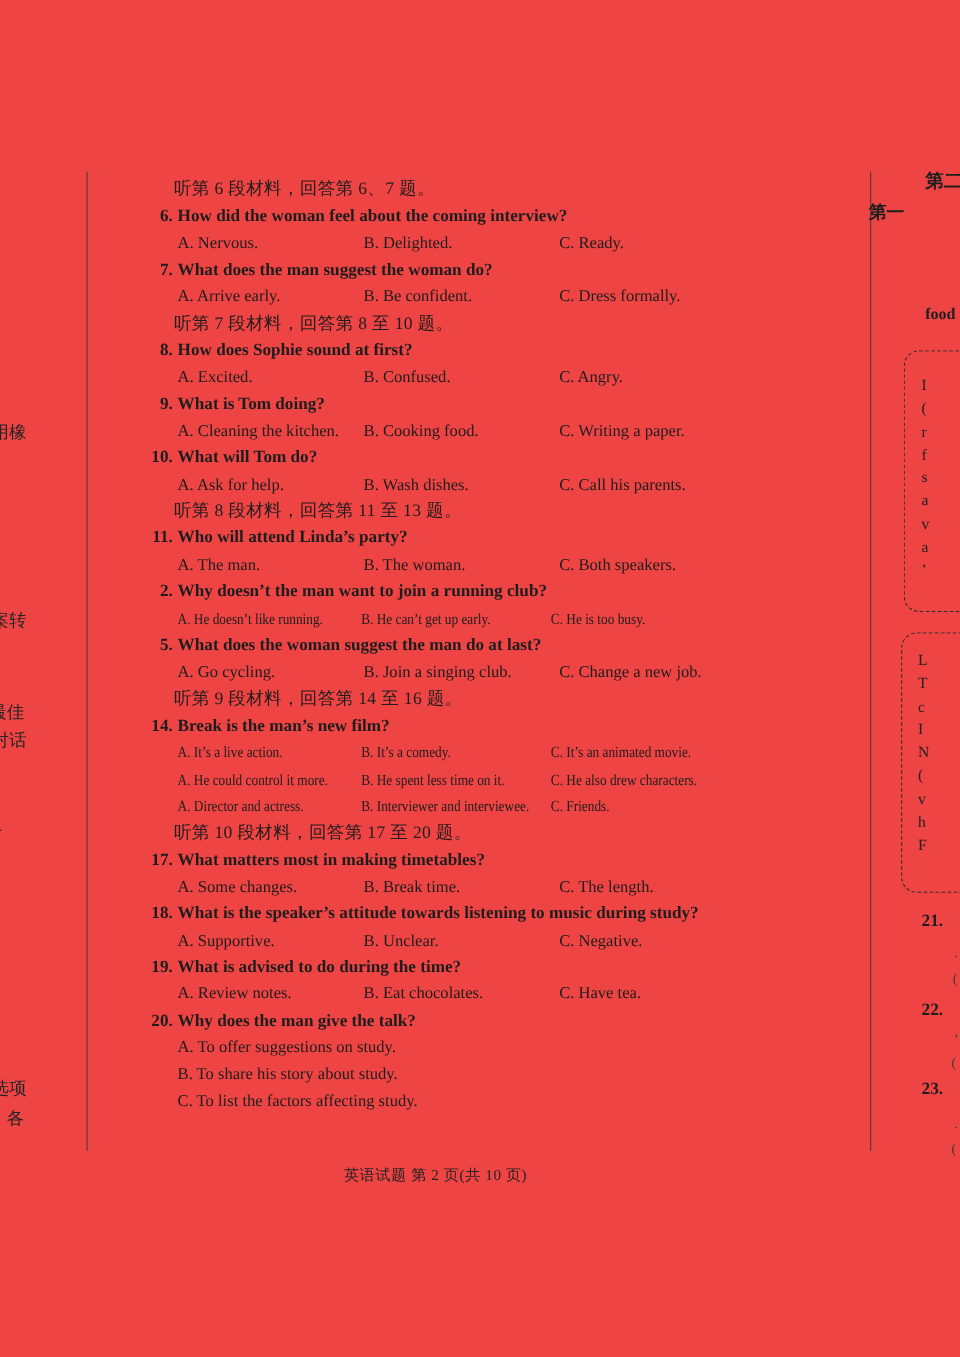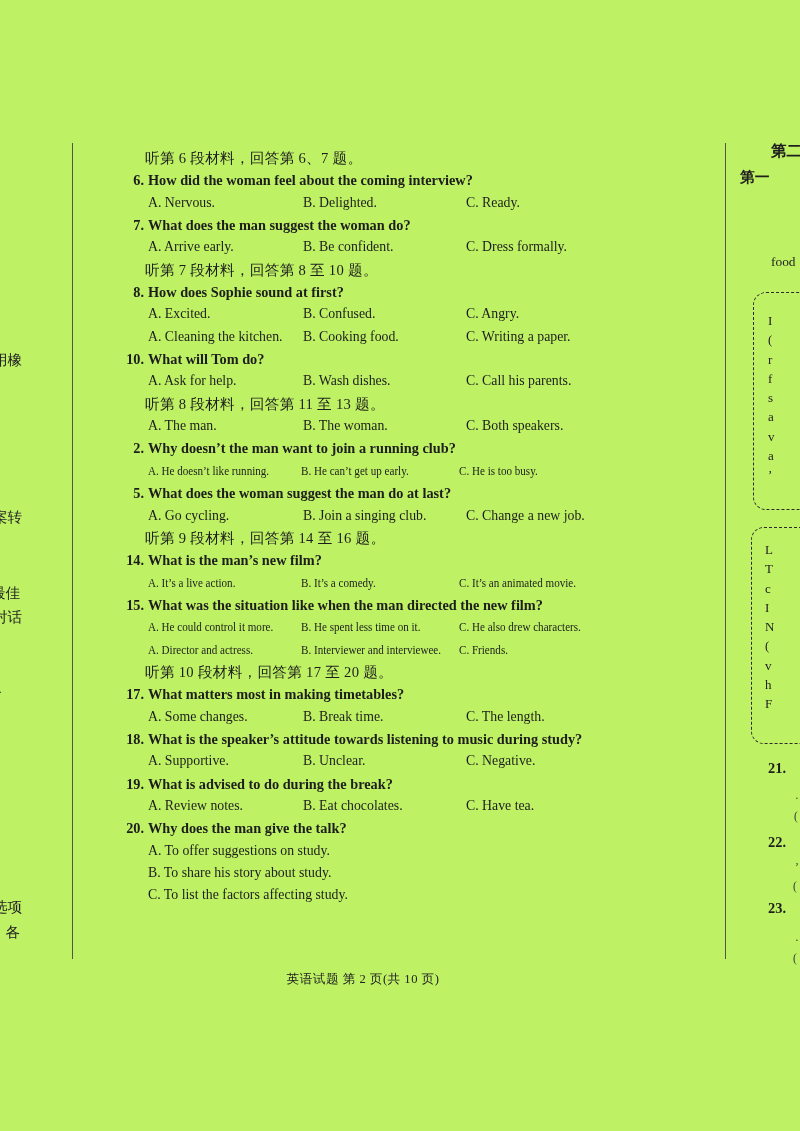--- a/index.html
+++ b/index.html
@@ -1,20 +1,20 @@
 <!DOCTYPE html>
 <html><head>
 <meta charset="utf-8">
 <style>
   html,body{margin:0;padding:0;background:#e8e8e8;}
   .page{
     position:relative;
     width:800px;height:1131px;
     margin:0 auto;
-    background:#bef264;
+    background:#ef4444;
     overflow:hidden;
     font-family:"Liberation Serif","DejaVu Serif",serif;
     color:#1d1d1d;
   }
   
   .rule{position:absolute;top:143px;height:816px;width:1.4px;background:#3d3d3d;opacity:.85;}
   .rule-left{left:72px;}
   .rule-right{left:725px;}
 
   
@@ -38,23 +38,23 @@
   .lm{position:absolute;font-size:14.6px;color:#242424;white-space:nowrap;}
   .lm0{left:-7px;top:351px;}
   .lm1{left:-7px;top:508px;}
   .lm2{left:-9px;top:584px;}
   .lm3{left:-7px;top:608px;}
   .lm4{left:-13px;top:678px;}
   .lm5{left:-7px;top:898px;}
   .lm6{left:-9px;top:923px;}
 
   
-  .rm{position:absolute;white-space:nowrap;color:#1e1e1e;}
+  .rm{position:absolute;white-space:nowrap;color:#1e1e1e;font-weight:bold;}
   .rm-sec2{left:771px;top:141px;font-size:15.5px;font-weight:bold;}
-  .rm-sec1{left:740px;top:168px;font-size:14.8px;font-weight:bold;}
+  .rm-sec1{left:724px;top:168px;font-size:14.8px;font-weight:bold;}
   .rm-food{left:771px;top:254px;font-size:13.4px;}
   .dashbox{position:absolute;border:1.6px dashed #2c2c2c;border-radius:13px;width:70px;}
   .dashbox1{left:753px;top:292px;height:216px;}
   .dashbox2{left:751px;top:527px;height:215px;}
   .letters{position:absolute;font-size:13px;color:#222;}
   .letters .lt{height:19.3px;line-height:19.3px;}
   .letters1{left:768px;top:311px;}
   .letters2{left:765px;top:540px;}
   .rm-q{font-weight:bold;font-size:14.4px;}
   .rm-21{left:768px;top:760px;}
@@ -90,57 +90,58 @@
         <span class="opt oB">B. Be confident.</span>
         <span class="opt oC">C. Dress formally.</span>
       </div>
       <div class="line sec">听第 7 段材料，回答第 8 至 10 题。</div>
       <div class="line q"><span class="qnum">8.</span><span class="qtext">How does Sophie sound at first?</span></div>
       <div class="line optrow">
         <span class="opt oA">A. Excited.</span>
         <span class="opt oB">B. Confused.</span>
         <span class="opt oC">C. Angry.</span>
       </div>
+      <div class="line q"><span class="qnum">9.</span><span class="qtext">What is Tom doing?</span></div>
       <div class="line optrow">
         <span class="opt oA">A. Cleaning the kitchen.</span>
         <span class="opt oB">B. Cooking food.</span>
         <span class="opt oC">C. Writing a paper.</span>
       </div>
       <div class="line q"><span class="qnum">10.</span><span class="qtext">What will Tom do?</span></div>
       <div class="line optrow">
         <span class="opt oA">A. Ask for help.</span>
         <span class="opt oB">B. Wash dishes.</span>
         <span class="opt oC">C. Call his parents.</span>
       </div>
       <div class="line sec">听第 8 段材料，回答第 11 至 13 题。</div>
+      <div class="line q"><span class="qnum">11.</span><span class="qtext">Who will attend Linda’s party?</span></div>
       <div class="line optrow">
         <span class="opt oA">A. The man.</span>
         <span class="opt oB">B. The woman.</span>
         <span class="opt oC">C. Both speakers.</span>
       </div>
       <div class="line q"><span class="qnum">2.</span><span class="qtext">Why doesn’t the man want to join a running club?</span></div>
       <div class="line optrow tight">
         <span class="opt oA">A. He doesn’t like running.</span>
         <span class="opt oB">B. He can’t get up early.</span>
         <span class="opt oC">C. He is too busy.</span>
       </div>
       <div class="line q"><span class="qnum">5.</span><span class="qtext">What does the woman suggest the man do at last?</span></div>
       <div class="line optrow">
         <span class="opt oA">A. Go cycling.</span>
         <span class="opt oB">B. Join a singing club.</span>
         <span class="opt oC">C. Change a new job.</span>
       </div>
       <div class="line sec">听第 9 段材料，回答第 14 至 16 题。</div>
-      <div class="line q"><span class="qnum">14.</span><span class="qtext">What is the man’s new film?</span></div>
+      <div class="line q"><span class="qnum">14.</span><span class="qtext">Break is the man’s new film?</span></div>
       <div class="line optrow tight">
         <span class="opt oA">A. It’s a live action.</span>
         <span class="opt oB">B. It’s a comedy.</span>
         <span class="opt oC">C. It’s an animated movie.</span>
       </div>
-      <div class="line q"><span class="qnum">15.</span><span class="qtext">What was the situation like when the man directed the new film?</span></div>
       <div class="line optrow tight">
         <span class="opt oA">A. He could control it more.</span>
         <span class="opt oB">B. He spent less time on it.</span>
         <span class="opt oC">C. He also drew characters.</span>
       </div>
       <div class="line optrow tight">
         <span class="opt oA">A. Director and actress.</span>
         <span class="opt oB">B. Interviewer and interviewee.</span>
         <span class="opt oC">C. Friends.</span>
       </div>
@@ -150,21 +151,21 @@
         <span class="opt oA">A. Some changes.</span>
         <span class="opt oB">B. Break time.</span>
         <span class="opt oC">C. The length.</span>
       </div>
       <div class="line q"><span class="qnum">18.</span><span class="qtext">What is the speaker’s attitude towards listening to music during study?</span></div>
       <div class="line optrow">
         <span class="opt oA">A. Supportive.</span>
         <span class="opt oB">B. Unclear.</span>
         <span class="opt oC">C. Negative.</span>
       </div>
-      <div class="line q"><span class="qnum">19.</span><span class="qtext">What is advised to do during the break?</span></div>
+      <div class="line q"><span class="qnum">19.</span><span class="qtext">What is advised to do during the time?</span></div>
       <div class="line optrow">
         <span class="opt oA">A. Review notes.</span>
         <span class="opt oB">B. Eat chocolates.</span>
         <span class="opt oC">C. Have tea.</span>
       </div>
       <div class="line q"><span class="qnum">20.</span><span class="qtext">Why does the man give the talk?</span></div>
       <div class="line stacked">A. To offer suggestions on study.</div>
       <div class="line stacked">B. To share his story about study.</div>
       <div class="line stacked">C. To list the factors affecting study.</div>
     </div>

